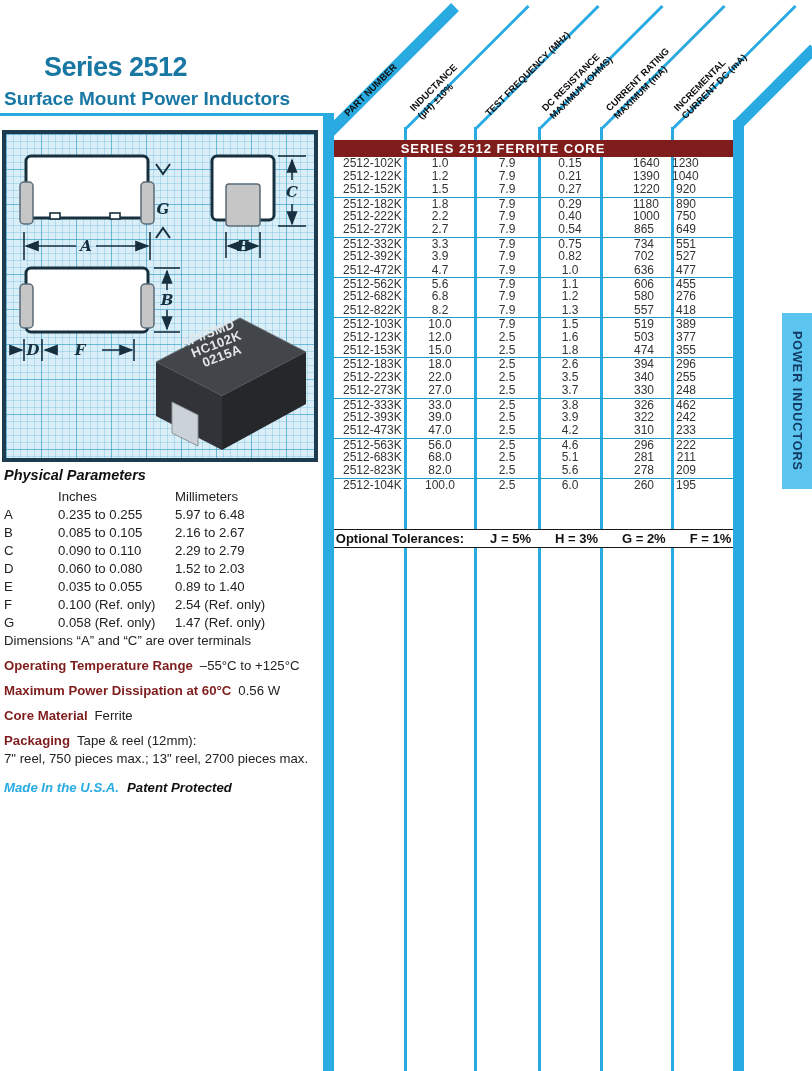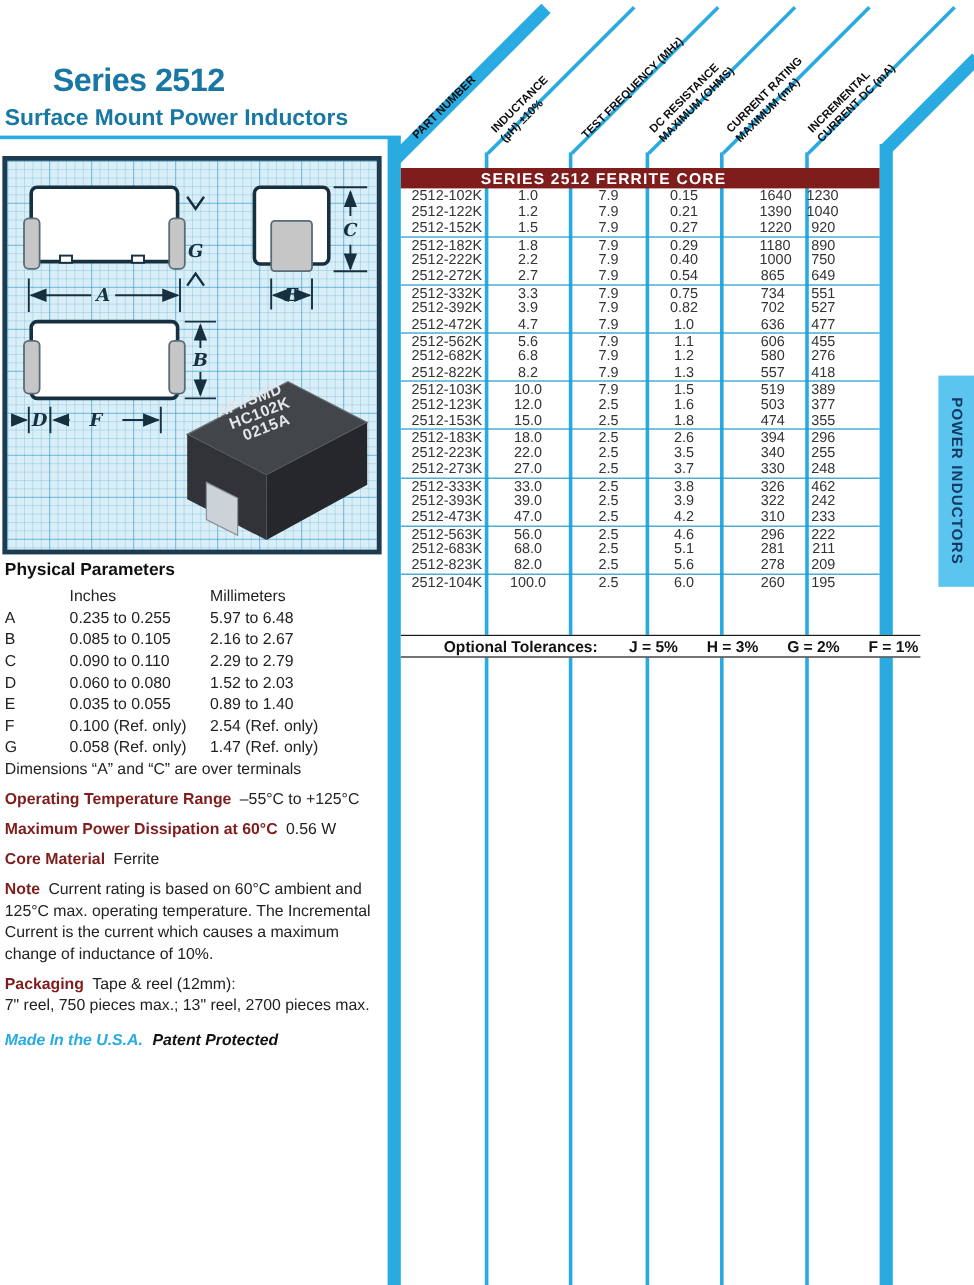--- a/index.html
+++ b/index.html
@@ -18,21 +18,21 @@
     background-image:
       linear-gradient(to right, rgba(40,150,200,.50) 1px, transparent 1px),
       linear-gradient(to bottom, rgba(40,150,200,.50) 1px, transparent 1px),
       linear-gradient(to right, rgba(40,150,200,.22) 1px, transparent 1px),
       linear-gradient(to bottom, rgba(40,150,200,.22) 1px, transparent 1px);
     background-size:35px 35px,35px 35px,7px 7px,7px 7px;}
   #diagram-box svg{position:absolute;left:0;top:0;}
 
   
   #left-body{position:absolute;left:4px;top:466px;width:324px;color:#222;font-size:13.2px;line-height:18px;}
-  #phys-head{font-size:14.5px;font-weight:bold;margin:0 0 4px 0;color:#111;}
+  #phys-head{font-size:14.5px;font-weight:bold;margin:0 0 4px 0;color:#111;font-style:italic;}
   .pg-row{display:flex;}
   .pg-dim{width:54px;}
   .pg-in{width:117px;}
   .pg-mm{flex:1;}
   .spec-p{margin:7px 0 0 0;}
   .spec-label{font-weight:bold;color:#7f1d1d;margin-right:7px;text-align:right;}
   #made-usa{margin-top:11px;font-weight:bold;font-style:italic;}
   #made-usa .usa{color:#29abe2;margin-right:8px;}
   #made-usa .patent{color:#111;}
 
@@ -56,21 +56,21 @@
   .col0{width:71px;text-align:left;padding-left:9px;}
   .col1{width:70px;text-align:center;}
   .col2{width:64px;text-align:center;}
   .col3{width:62px;text-align:center;}
   .col4{width:71px;text-align:right;padding-right:18px;padding-left:32px;}
   .col5{width:61px;text-align:right;padding-right:37px;}
 
   #tolerances{position:absolute;left:334px;top:529px;width:399px;height:17px;background:#fff;z-index:5;
     border-top:1.5px solid #1a1a1a;border-bottom:1.5px solid #1a1a1a;
     display:flex;align-items:center;justify-content:center;gap:24px;
-    font-size:13px;font-weight:bold;color:#111;padding-left:34px;}
+    font-size:13px;font-weight:bold;color:#111;}
   #tolerances .tol-label{margin-right:2px;}
 
   
   #side-tab{position:absolute;left:782px;top:313px;width:30px;height:176px;background:#5bc5ef;z-index:2;
     display:flex;align-items:center;justify-content:center;
     writing-mode:vertical-rl;font-size:12.5px;font-weight:bold;color:#123a63;letter-spacing:1px;}
 </style>
 </head>
 <body>
 
@@ -199,21 +199,20 @@
           <span class="pg-dim">G</span>
           <span class="pg-in">0.058 (Ref. only)</span>
           <span class="pg-mm">1.47 (Ref. only)</span>
         </div>
       </div>
     <div id="phys-footnote">Dimensions “A” and “C” are over terminals</div>
     <div id="specs">
         <p class="spec-p"><span class="spec-label">Operating Temperature Range</span><span>–55°C to +125°C</span></p>
         <p class="spec-p"><span class="spec-label">Maximum Power Dissipation at 60°C</span><span>0.56 W</span></p>
         <p class="spec-p"><span class="spec-label">Core Material</span><span>Ferrite</span></p>
-        <p class="spec-p"><span class="spec-label">Note</span><span>Current rating is based on 60°C ambient and 125°C max. operating temperature. The Incremental Current is the current which causes a maximum change of inductance of 10%.</span></p>
         <p class="spec-p"><span class="spec-label">Packaging</span><span>Tape &amp; reel (12mm):</span><br><span style="white-space: nowrap;">7" reel, 750 pieces max.; 13" reel, 2700 pieces  max.</span></p>
       </div>
     <p id="made-usa">
       <span class="usa">Made In the U.S.A.</span><span class="patent">Patent Protected</span>
     </p>
   </div>
 
   <div id="vbar-left"></div>
   <div id="vbar-right"></div>
 

